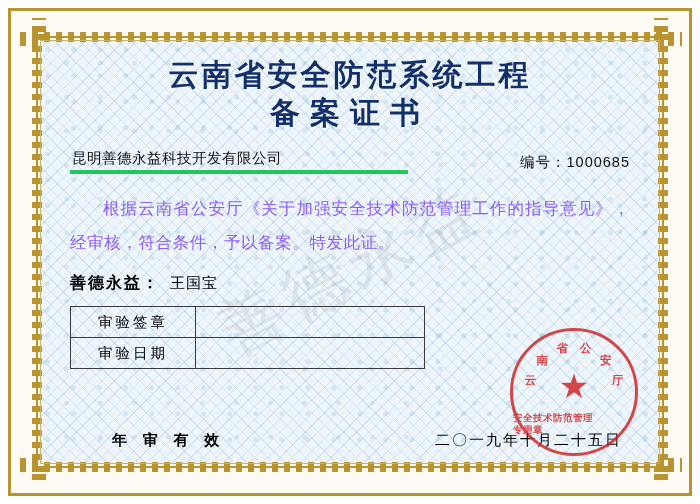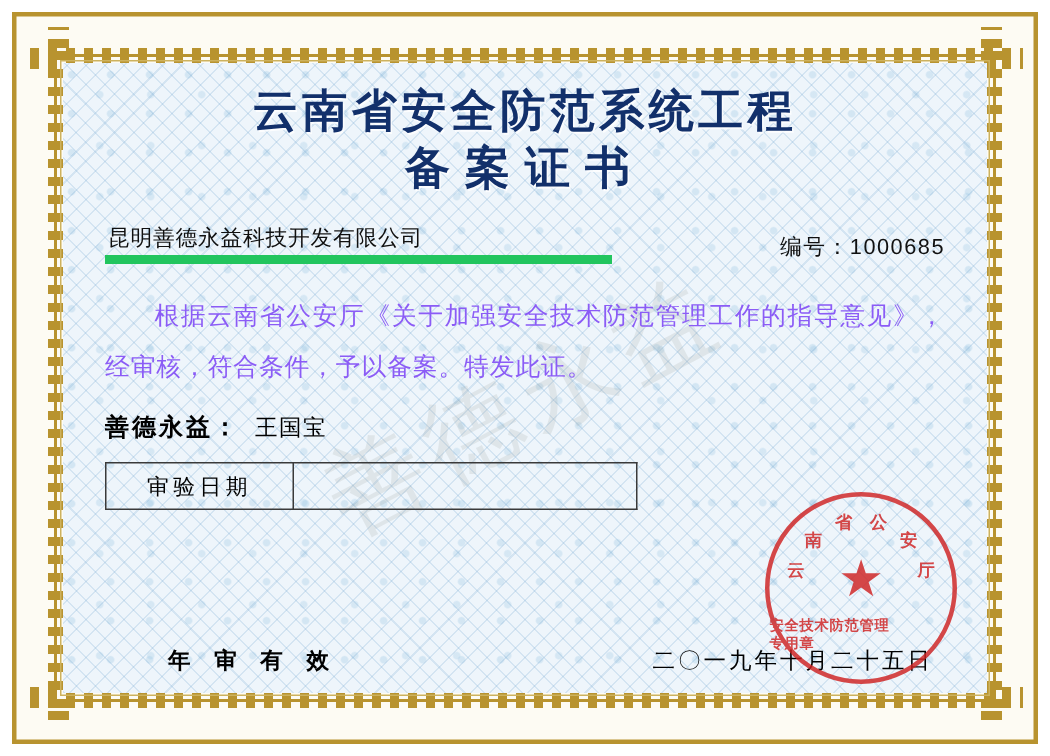--- a/index.html
+++ b/index.html
@@ -122,21 +122,21 @@
 
   .row-company {
     margin-top: 14px;
     display: flex;
     align-items: flex-end;
     justify-content: space-between;
     font-size: 14.5px;
     color: #101010;
   }
   .company-name {
-    border-bottom: 6px solid #22c55e;
+    border-bottom: 4px solid #22c55e;
     padding: 0 6px 2px 2px;
     min-width: 330px;
     letter-spacing: 0.5px;
   }
   .cert-no {
     white-space: nowrap;
     letter-spacing: 1px;
     font-size: 14.5px;
     padding-bottom: 2px;
   }
@@ -287,20 +287,24 @@
 
     <div class="body-text">根据云南省公安厅《关于加强安全技术防范管理工作的指导意见》，经审核，符合条件，予以备案。特发此证。</div>
 
     <div class="rep-row">
       <span class="rep-label">善德永益：</span>
       <span class="rep-value">王国宝</span>
     </div>
 
     <table class="table">
       <tbody>
+          <tr>
+        <td class="label">审验签章</td>
+        <td></td>
+      </tr>
       <tr>
         <td class="label">审验日期</td>
         <td></td>
       </tr>
     </tbody>
       </table>
 
     <div class="footer">
       <div class="valid">年 审 有 效</div>
       <div class="date">二〇一九年十月二十五日</div>

